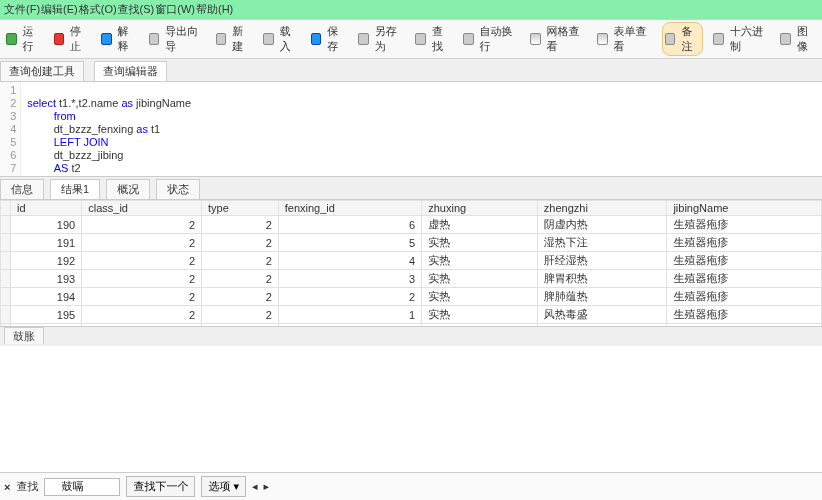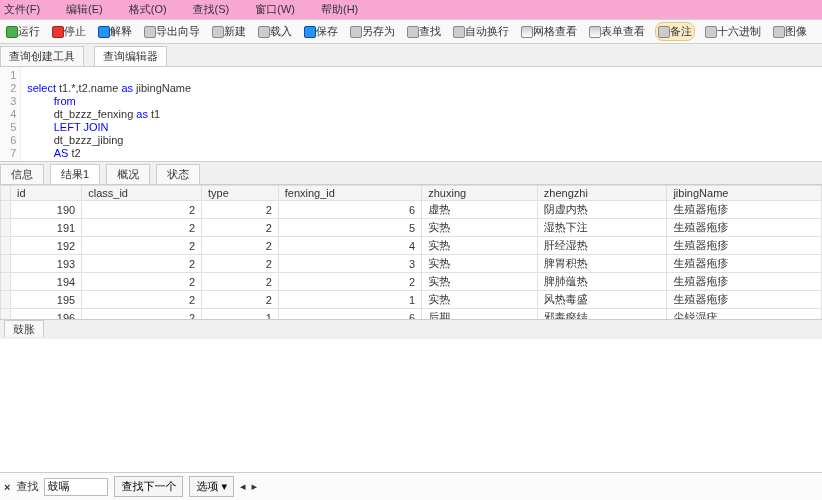--- a/index.html
+++ b/index.html
@@ -1,20 +1,20 @@
 <!DOCTYPE html>
 <html><head>
 <meta charset="utf-8">
 <style>
 *{box-sizing:border-box;margin:0;padding:0;font-family:"Microsoft YaHei",SimSun,Arial,sans-serif;font-size:11px}
 body{background:#fff;color:#333;width:822px;height:500px;overflow:hidden;display:flex;flex-direction:column}
-.menubar{background:#f9a8d4;border-bottom:1px solid #d0d0d0;padding:2px 4px;display:flex;gap:26px}
+.menubar{background:#86efac;border-bottom:1px solid #d0d0d0;padding:2px 4px;display:flex;gap:1px}
 .menubar span{cursor:pointer}
 .toolbar{background:#f8f8f8;border-bottom:1px solid #d0d0d0;padding:2px 4px;display:flex;gap:8px;align-items:center}
-.toolbar .tb{display:flex;align-items:center;gap:0;cursor:pointer;padding:1px 2px}
+.toolbar .tb{display:flex;align-items:center;gap:6px;cursor:pointer;padding:1px 2px}
 .toolbar .tb.active{background:#fcebc5;border:1px solid #e6c77c;border-radius:8px}
 .ic{width:12px;height:12px;display:inline-block;border:1px solid #888;border-radius:2px}
 .ic.green{background:#4caf50;border-color:#2e7d32}
 .ic.red{background:#e53935;border-color:#b71c1c}
 .ic.blue{background:#2196f3;border-color:#0d47a1}
 .ic.gray{background:#ccc}
 .ic.grid{background:linear-gradient(#ccc,#fff)}
 .tabstrip{background:#f0f0f0;border-bottom:1px solid #ccc;display:flex;padding-top:2px}
 .tab{border:1px solid #ccc;border-bottom:none;padding:2px 8px;background:#f8f8f8;margin-right:10px;cursor:pointer}
 .tab.active{background:#fff}
@@ -27,21 +27,21 @@
 .rtab.active{background:#fff}
 .gridwrap{flex:1;overflow:auto;position:relative}
 table{border-collapse:collapse;width:100%}
 th,td{border:1px solid #e0e0e0;padding:1px 6px;text-align:left;height:15px;white-space:nowrap}
 th{background:#f5f5f5;font-weight:normal}
 td.num{text-align:right}
 .rowmark{width:10px;padding:0;text-align:center;color:#555;background:#f5f5f5}
 .watermark{position:absolute;right:260px;top:82px;color:#d8d8d8;font-size:14px;pointer-events:none}
 .footerTabs{background:#f0f0f0;border-top:1px solid #ccc;padding:2px 4px}
 .findbar{border-top:1px solid #ccc;padding:3px 4px;display:flex;gap:6px;align-items:center;background:#fafafa}
-.findbar input[type=text]{border:1px solid #bbb;height:18px;width:64px;padding:0 2px}
+.findbar input[type=text]{border:1px solid #bbb;height:18px;width:76px;padding:0 16px}
 .findbar button{border:1px solid #bbb;background:#f5f5f5;padding:2px 6px;cursor:pointer}
 .closex{cursor:pointer;font-weight:bold}
 </style>
 </head>
 <body>
 
 <div class="menubar" id="menubar">
     <span>文件(F)</span>
     <span>编辑(E)</span>
     <span>格式(O)</span>

